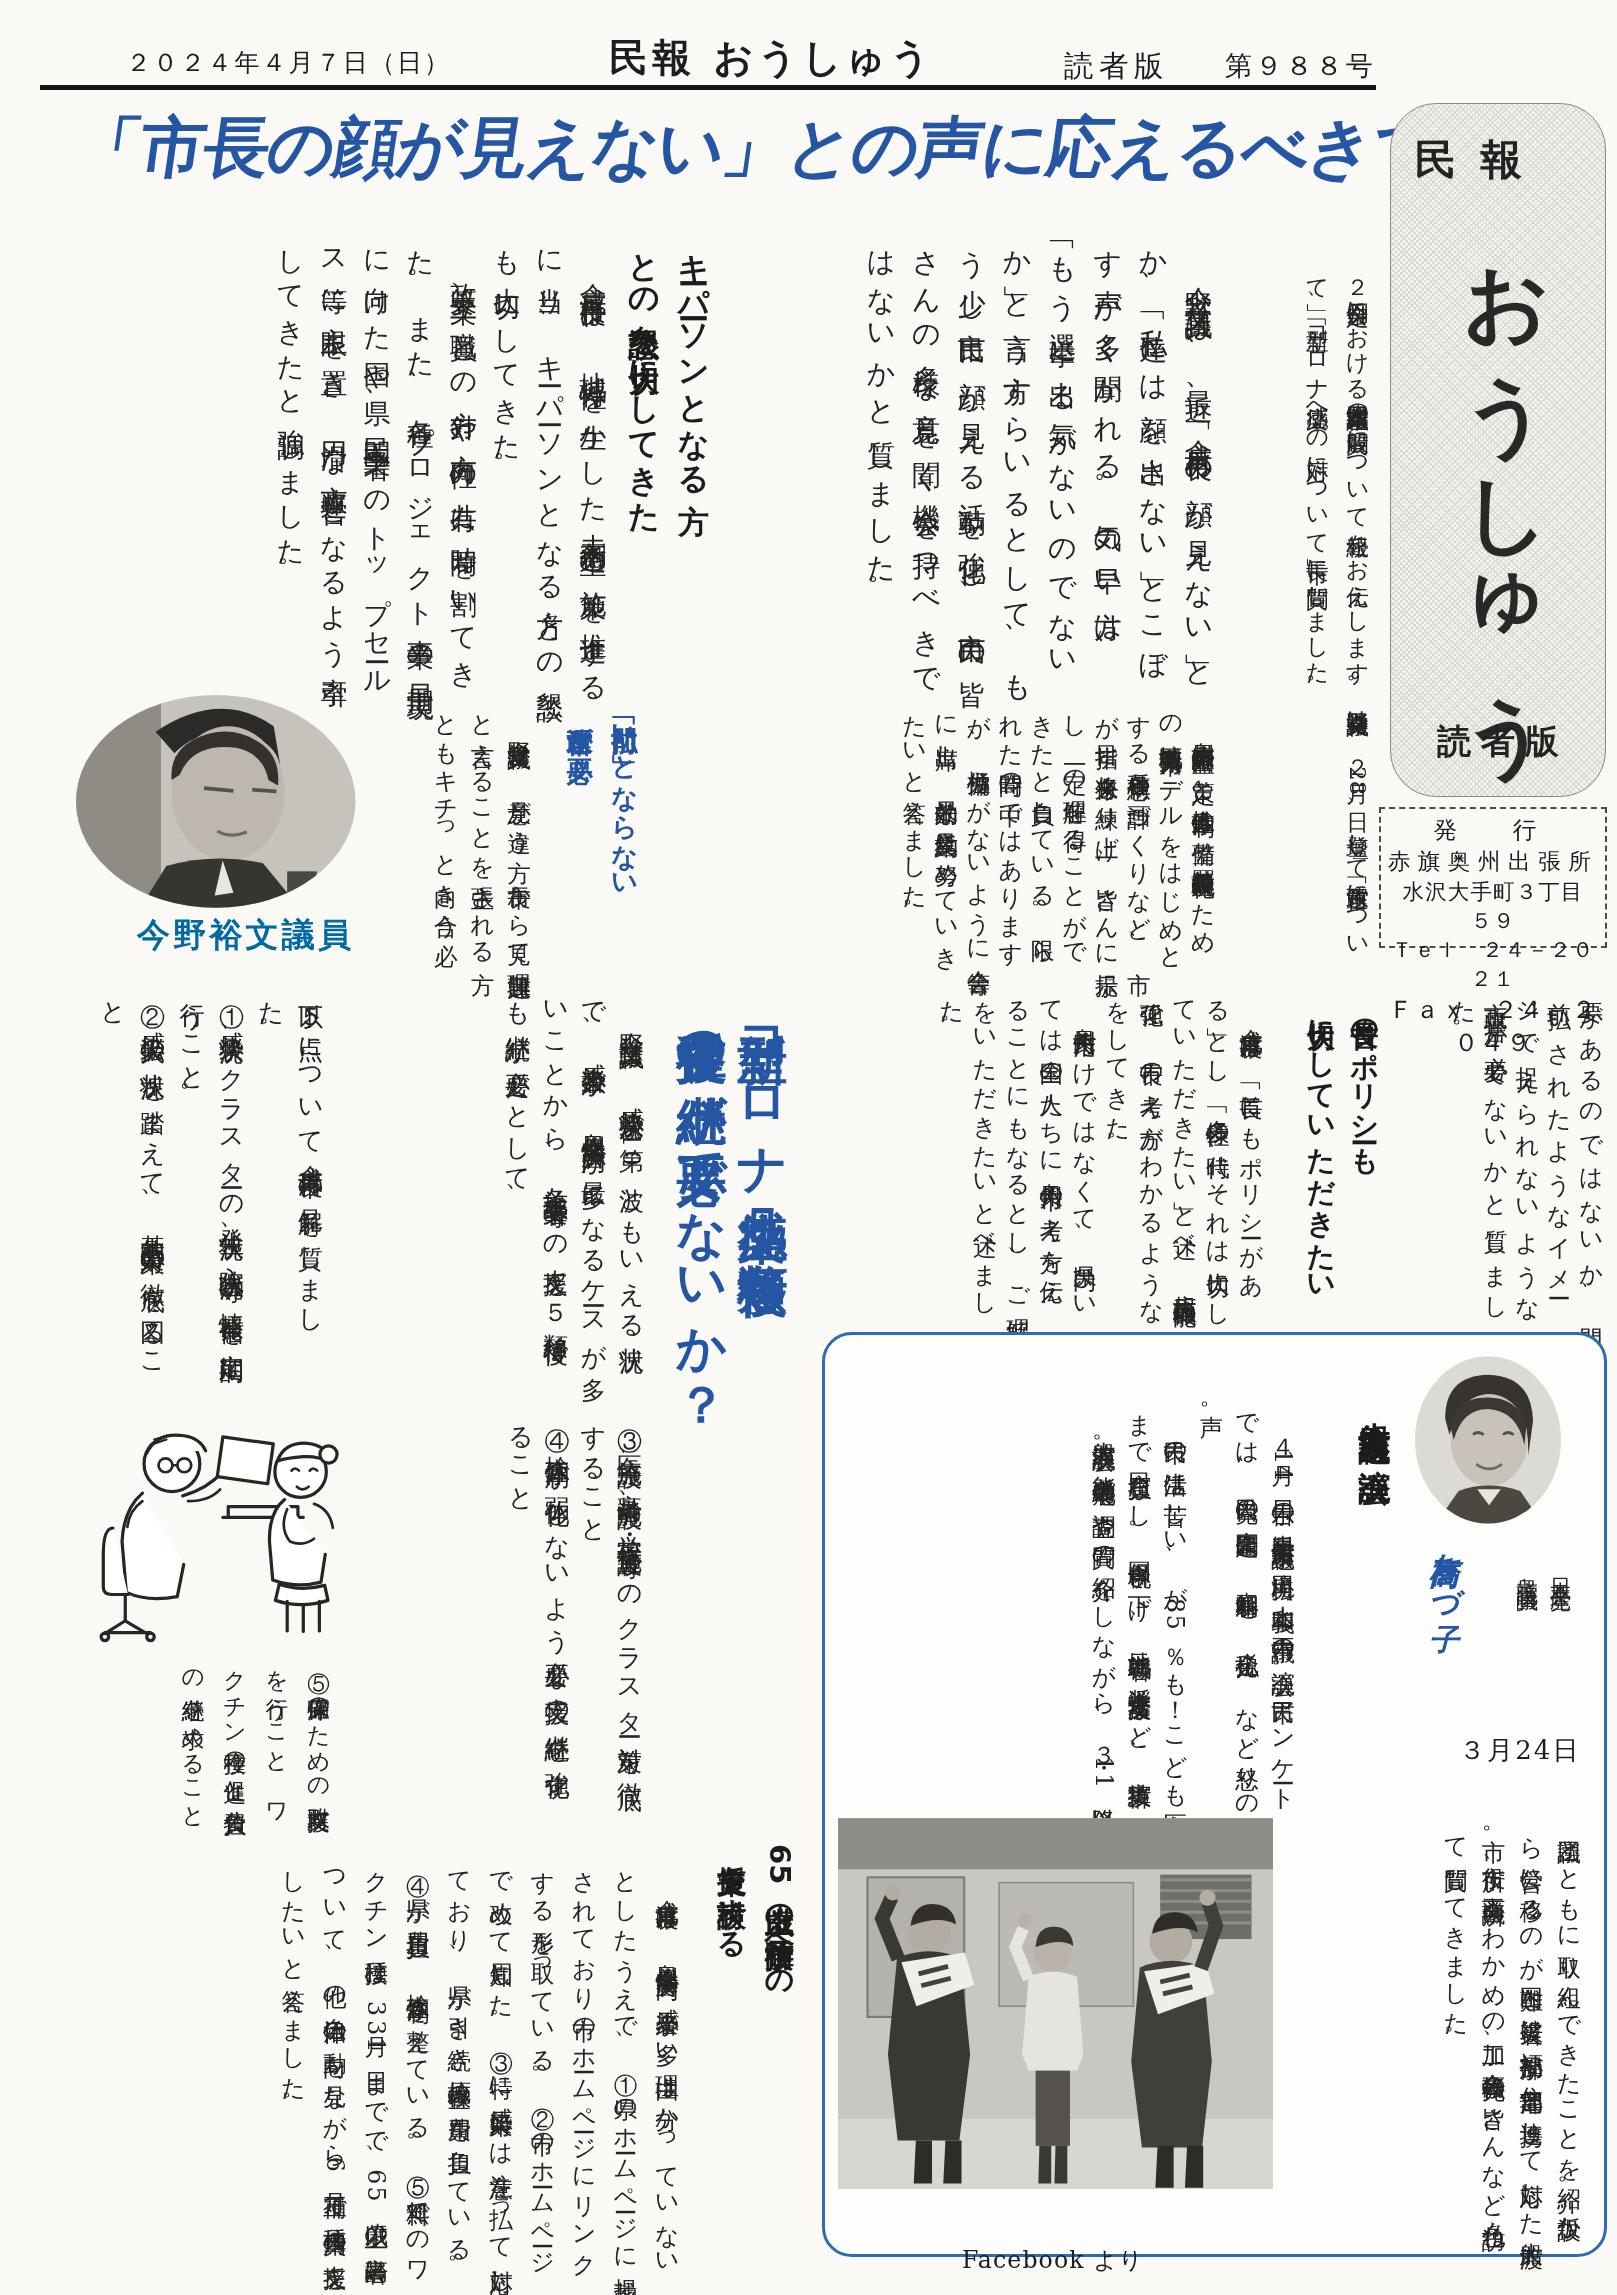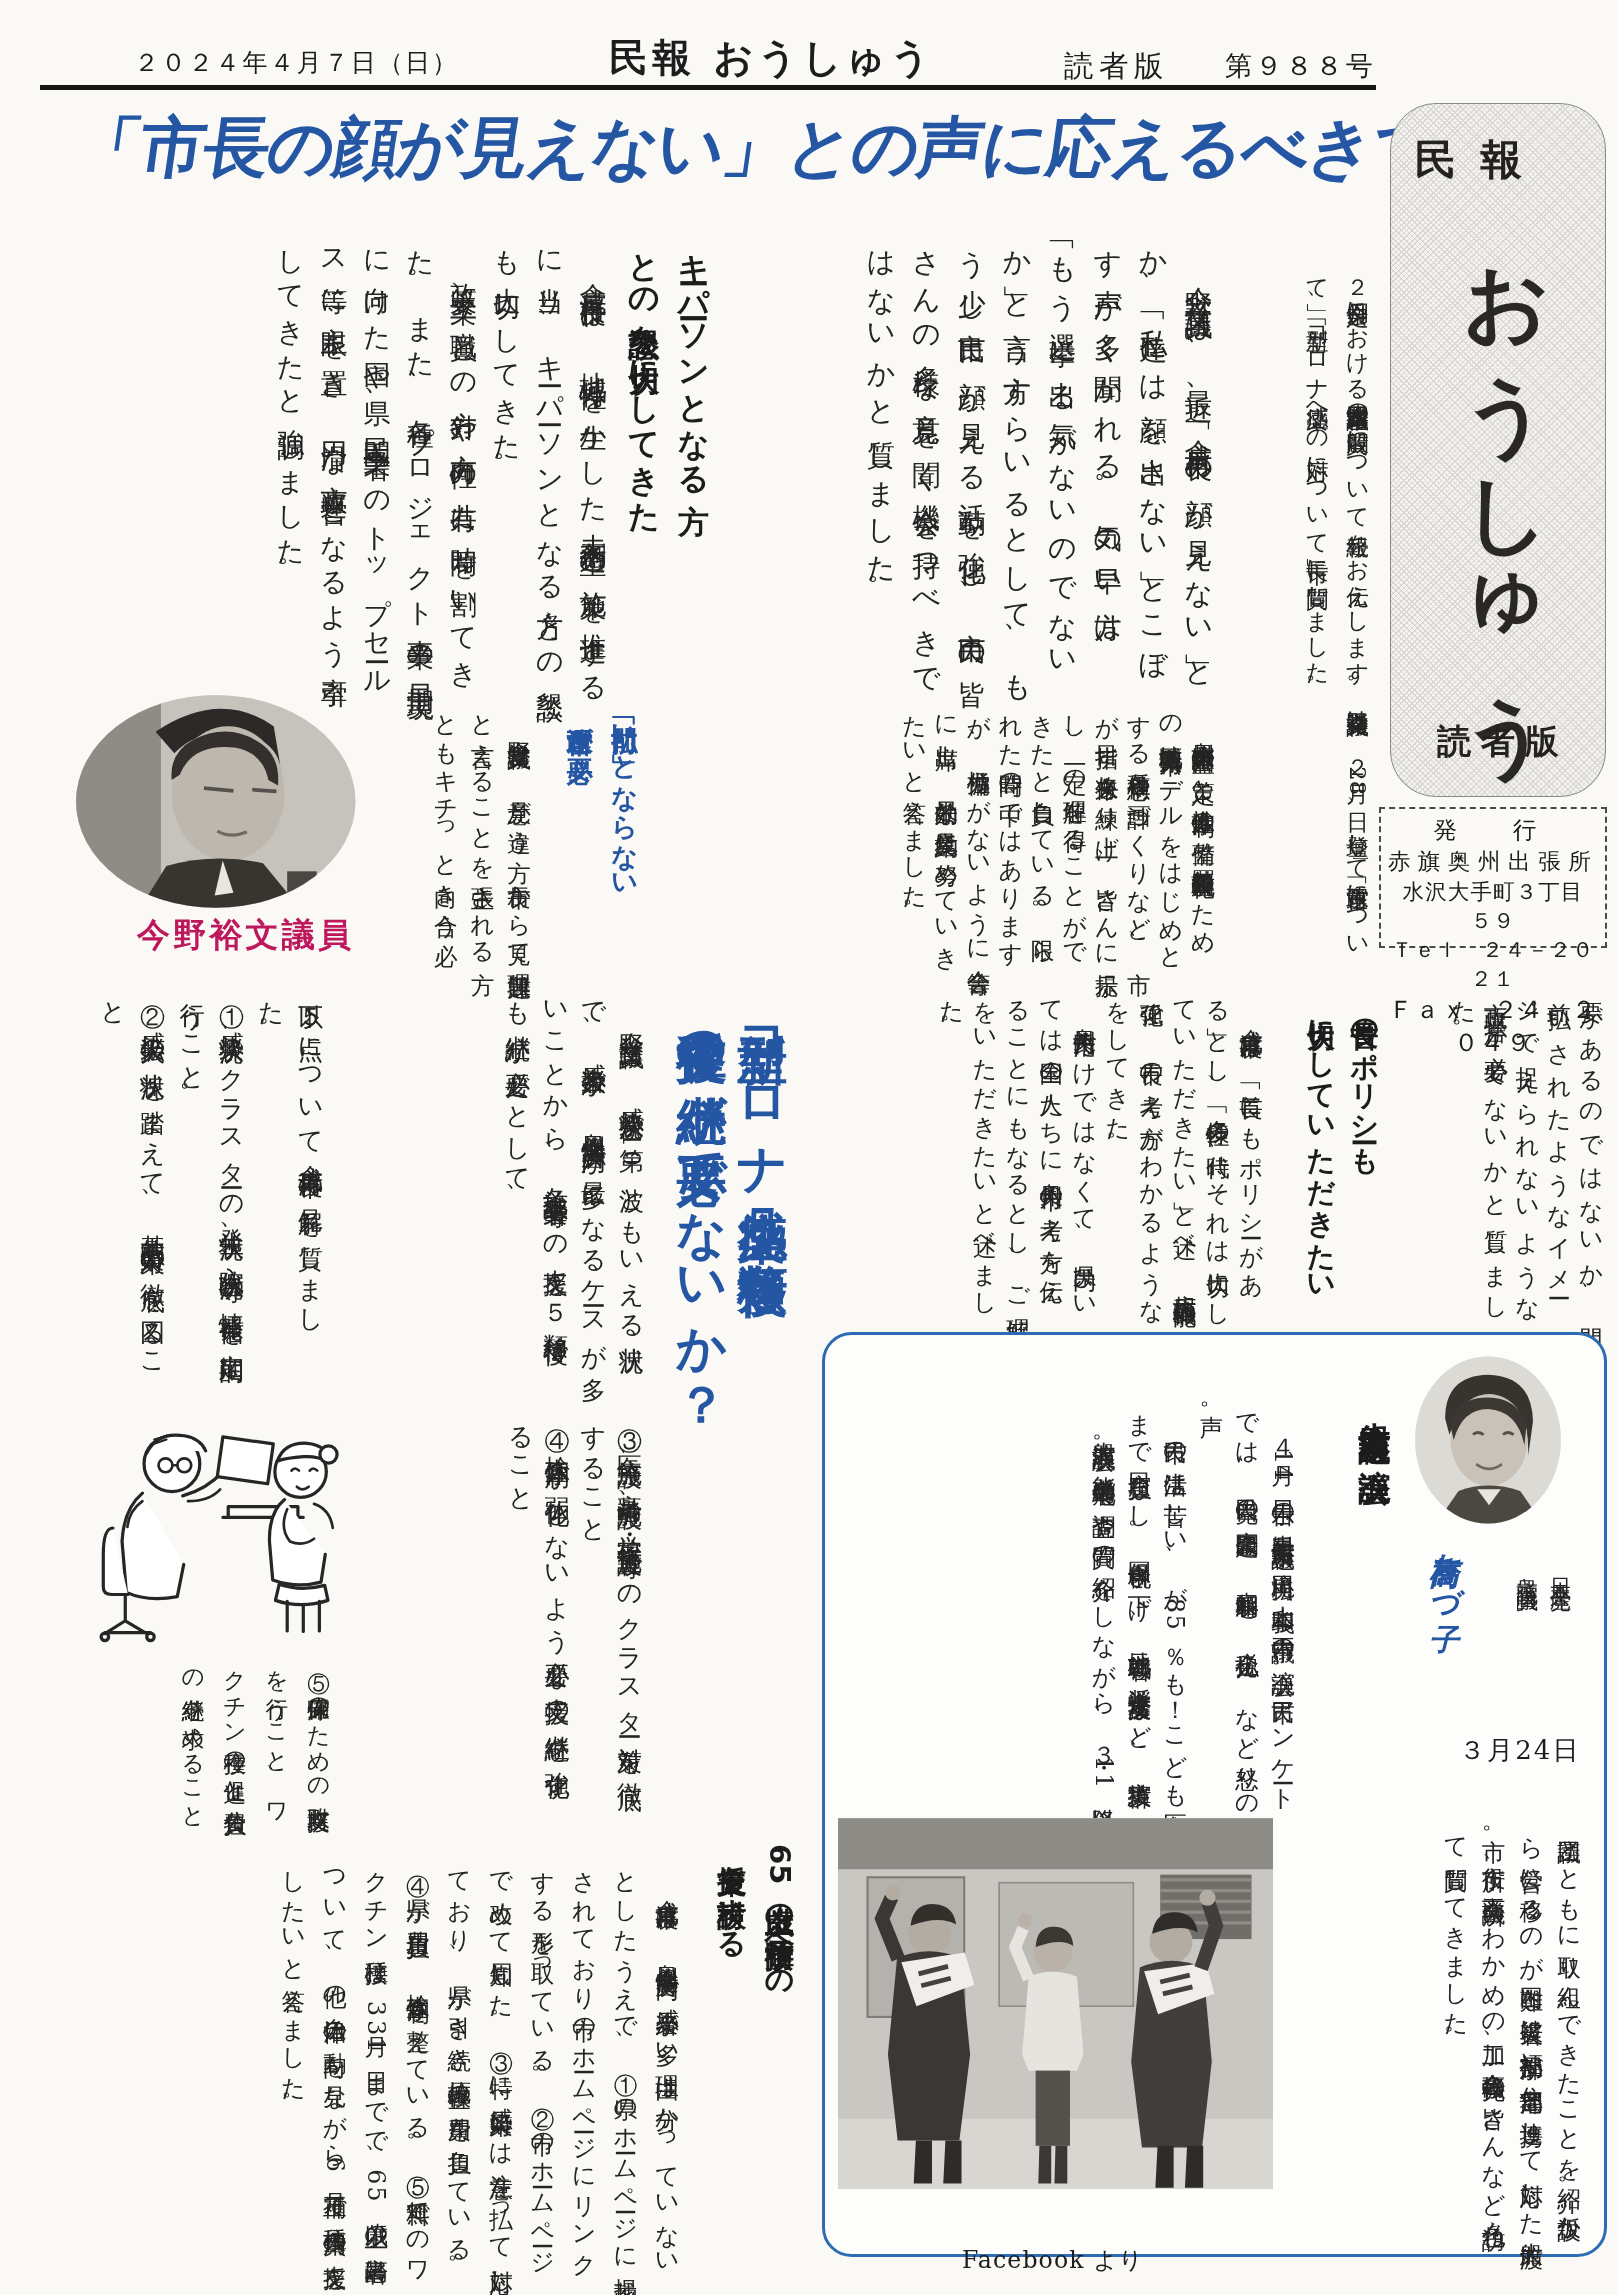--- a/index.html
+++ b/index.html
@@ -18,29 +18,29 @@
       background-color:#f4f3ef;
       background-image:repeating-linear-gradient(45deg,#d9d8d3 0 1.1px,rgba(0,0,0,0) 1.1px 3.8px),
                        repeating-linear-gradient(-45deg,#d9d8d3 0 1.1px,rgba(0,0,0,0) 1.1px 3.8px);}
   .pubbox{position:absolute;left:1379px;top:807px;width:228px;height:141px;background:#fbfaf7;
       border:2.1px dashed #4a4a48;box-sizing:border-box;text-align:center;}
   .bluebox{position:absolute;left:822px;top:1332px;width:785px;height:925px;background:#fdfdfb;
       border:3.2px solid #2d6cb5;border-radius:29.5px;box-sizing:border-box;}
   .headline1{position:absolute;left:70px;top:103px;width:1299px;
       font-family:"DejaVu Sans","Liberation Sans",sans-serif;font-weight:bold;font-size:66px;
       color:#2456a4;transform:skewX(-8deg);transform-origin:left bottom;letter-spacing:-2.1px;white-space:nowrap;}
-  .caption-blue{font-family:Liberation Serif, serif;font-weight:bold;color:#be185d;}
+  .caption-blue{font-family:Liberation Serif, serif;font-weight:bold;color:#0369a1;}
   svg{display:block;}
 </style>
 </head>
 <body>
 
 <div class="page">
 
-  <div class="hz" style="left:126px;top:46px;font-size:25px;letter-spacing:2.1px;margin-left:8px;">２０２４年４月７日（日）</div>
+  <div class="hz" style="left:126px;top:46px;font-size:25px;letter-spacing:2.1px;">２０２４年４月７日（日）</div>
   <div class="hz" style="left:609px;top:31px;font-size:39px;font-weight:bold;letter-spacing:4.3px;">民報 おうしゅう</div>
   <div class="hz" style="left:1064px;top:47px;font-size:29.5px;letter-spacing:5.4px;">読者版</div>
   <div class="hz" style="left:1225px;top:48px;font-size:27px;letter-spacing:3.2px;">第９８８号</div>
   <div class="rule" style="left:40px;top:85px;width:1336px;height:4.8px;"></div>
 
   <div class="headline1">「市長の顔が見えない」との声に応えるべきでは？</div>
 
   <div class="masthead">
     <div class="hz" style="left:0;right:0;top:28px;text-align:left;font-size:42px;font-weight:bold;letter-spacing:23.6px;text-indent:23.6px;color:#242220;">民報</div>
     <div class="vt" style="left:60px;top:102px;height:542px;font-size:85px;font-weight:bold;letter-spacing:9.7px;color:#2a2826;">おうしゅう</div>

